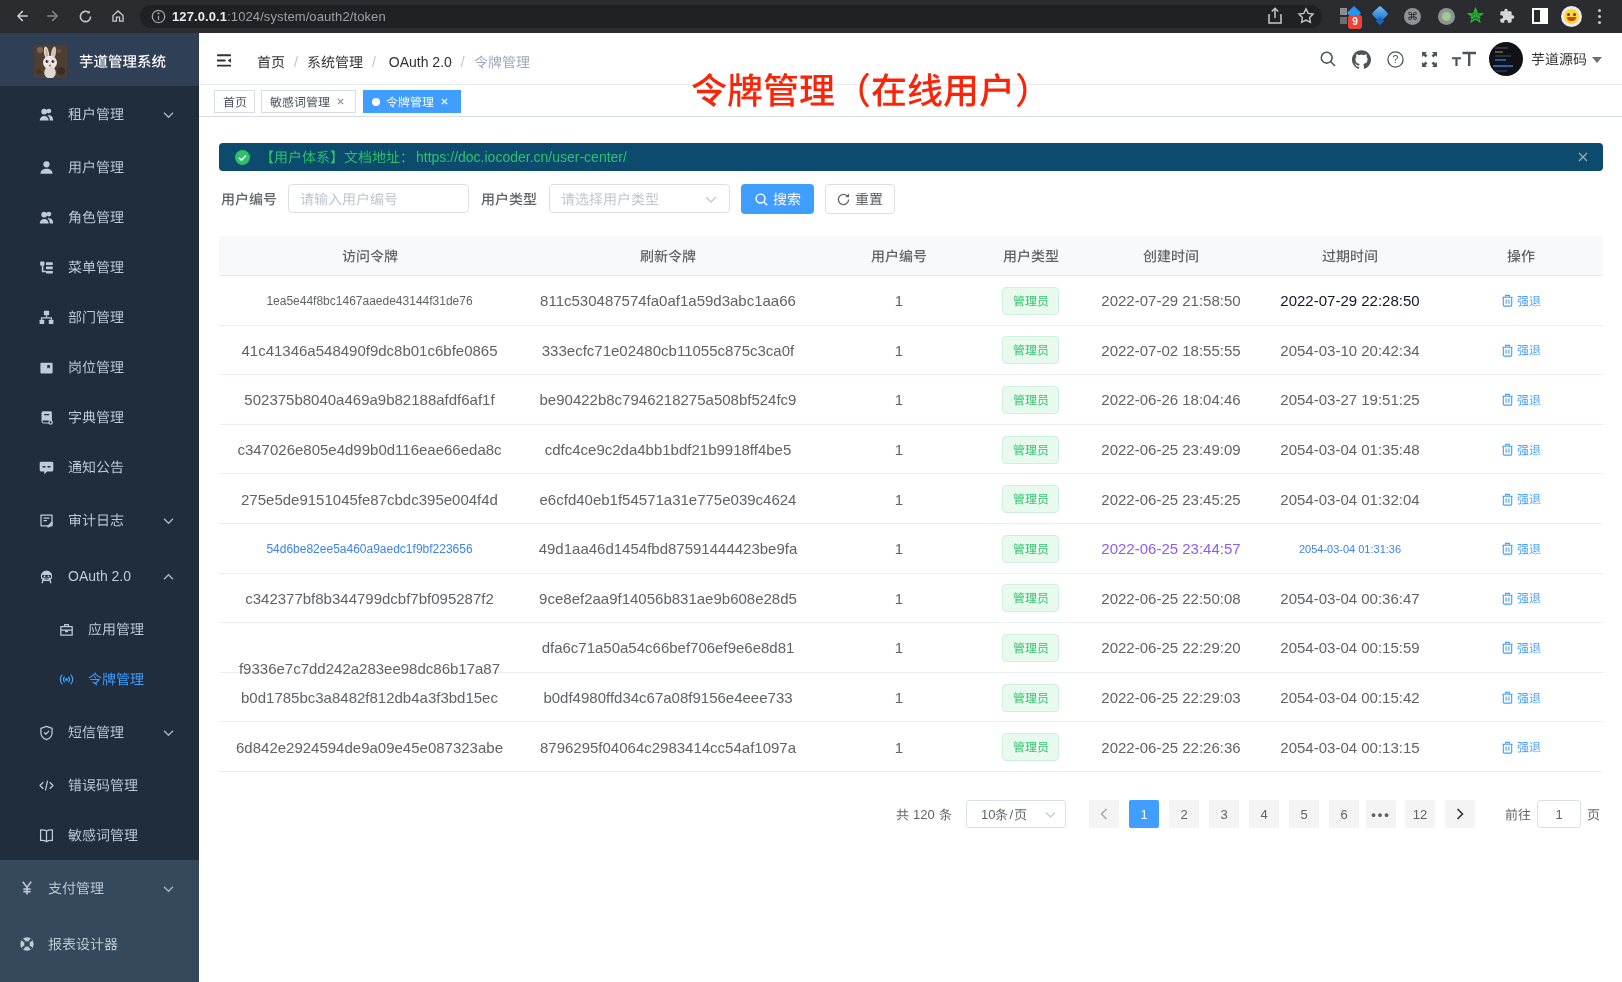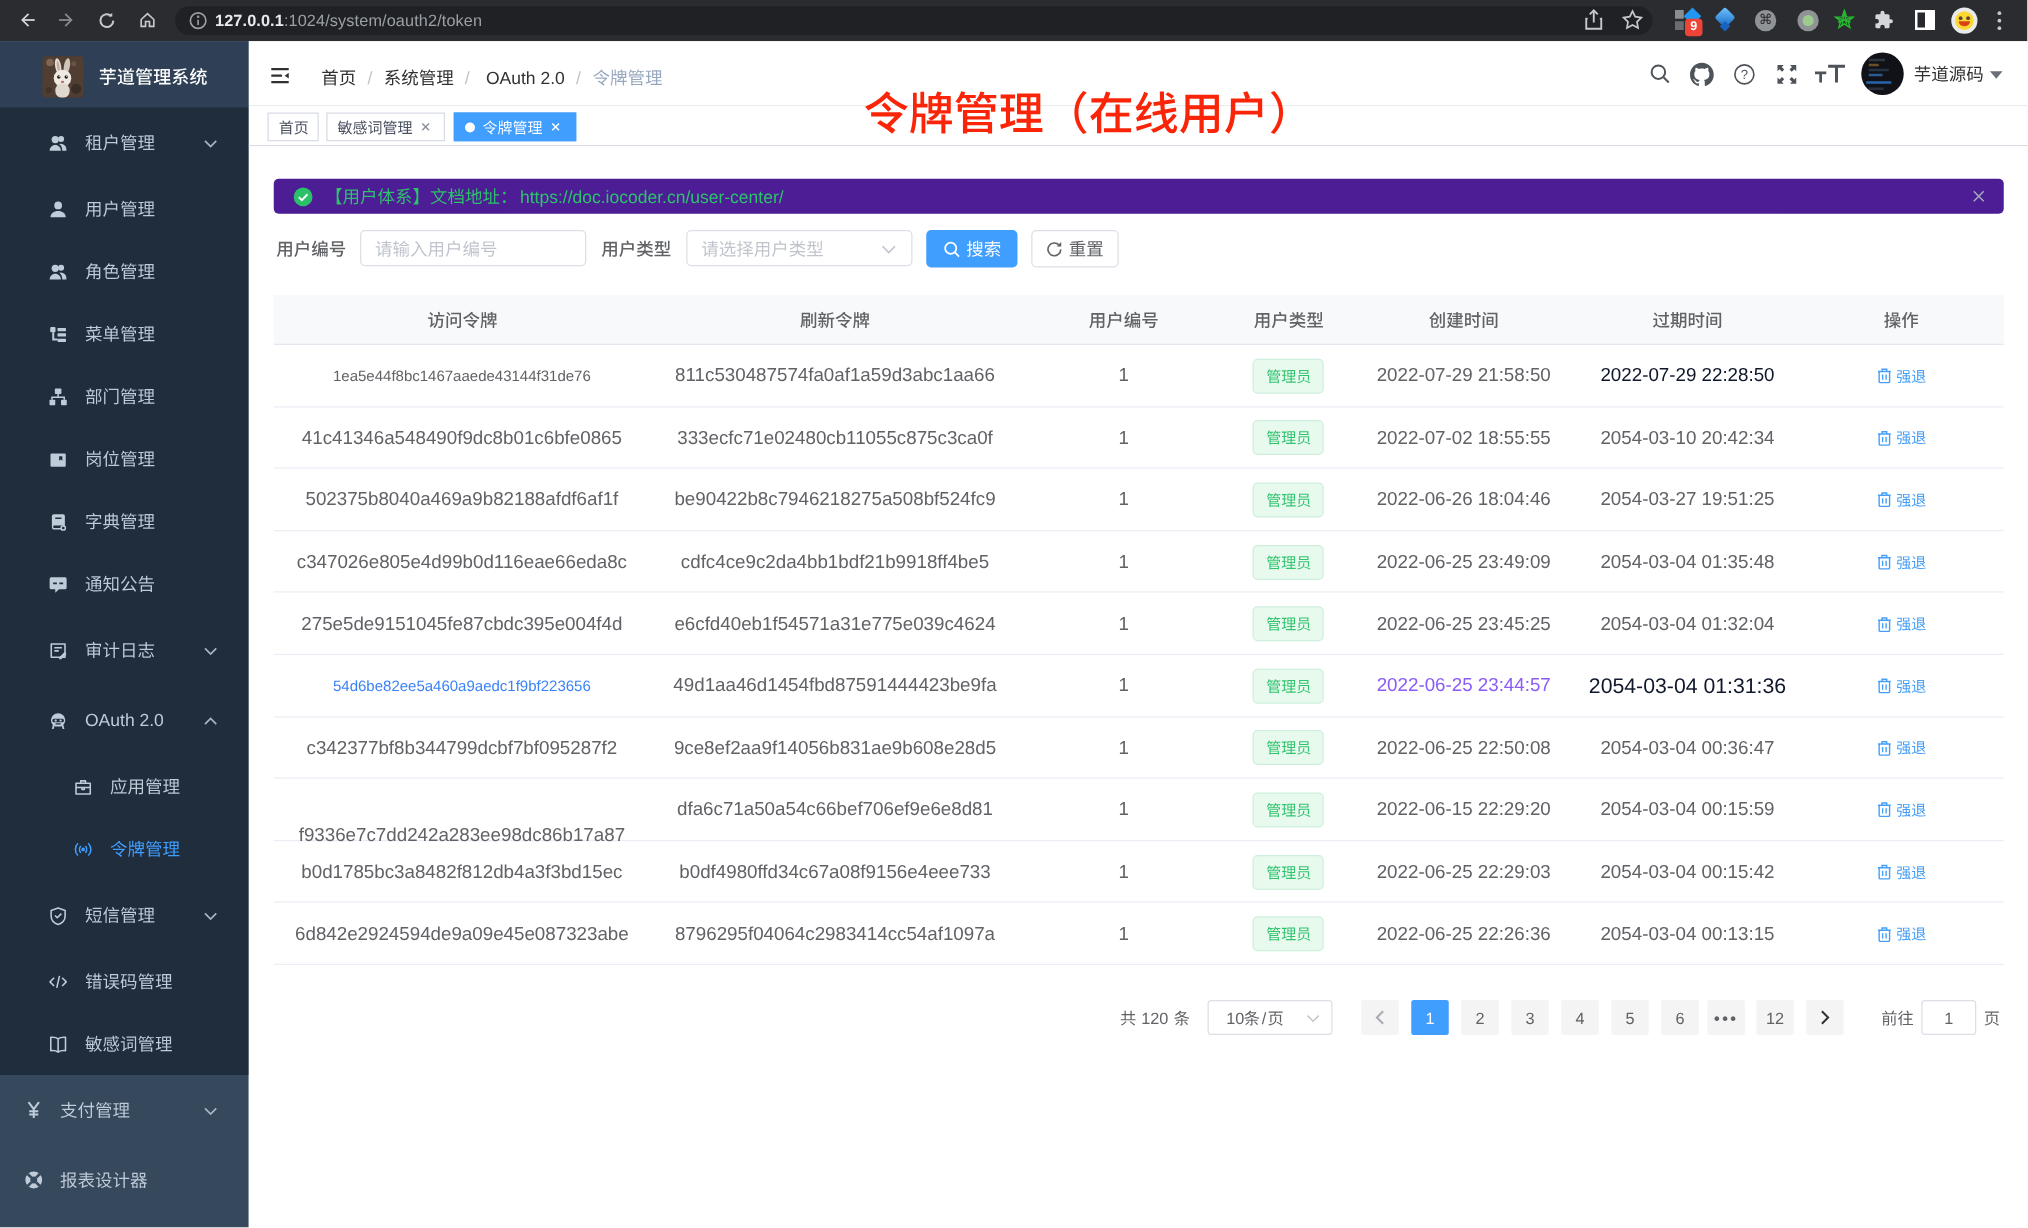--- a/index.html
+++ b/index.html
@@ -491,21 +491,21 @@
       <use href="#m7ba1" x="2000"></use>
       <use href="#m7406" x="3000"></use>
       <use href="#mff08" x="4000"></use>
       <use href="#m5728" x="5000"></use>
       <use href="#m7ebf" x="6000"></use>
       <use href="#m7528" x="7000"></use>
       <use href="#m6237" x="8000"></use>
       <use href="#mff09" x="9000"></use>
     </svg></div>
 <div class="abs" style="left:199px;top:117px;width:1423px;height:865px;background:#fff">
-<div class="abs fx" style="left:20px;top:26px;width:1384px;height:28px;background:#4c1d95;border-radius:4px;padding-left:16px">
+<div class="abs fx" style="left:20px;top:26px;width:1384px;height:28px;background:#0c4a6e;border-radius:4px;padding-left:16px">
 <svg width="15" height="15" viewBox="0 0 15 15">
         <circle cx="7.5" cy="7.5" r="7.5" fill="#2bc168"></circle>
         <path d="M4 7.7 L6.5 10.2 L11 5.4" fill="none" stroke="#fff" stroke-width="1.5"></path>
       </svg>
 <span class="fx" style="margin-left:10px">
         <svg style="width:154.0px;height:14px;vertical-align:-0.12em;overflow:visible;" viewBox="0 -880 11000 1000" fill="#2cc36b">
           <use href="#r3010" x="0"></use>
           <use href="#r7528" x="1000"></use>
           <use href="#r6237" x="2000"></use>
           <use href="#r4f53" x="3000"></use>
@@ -773,21 +773,21 @@
 <div class="abs fx" style="left:520px;top:524.0px;height:49.6px;width:296px;justify-content:center;font-size:15px;color:#606266">49d1aa46d1454fbd87591444423be9fa</div>
 <div class="abs fx" style="left:816px;top:524.0px;height:49.6px;width:166px;justify-content:center;font-size:15px;color:#606266">1</div>
 <div class="abs" style="left:1002px;top:534.8px;width:57px;height:28px;background:#e8f9ee;border:1px solid #cdf0dd;border-radius:4px;display:flex;align-items:center;justify-content:center">
     <svg style="width:36.0px;height:12px;vertical-align:-0.12em;overflow:visible;" viewBox="0 -880 3000 1000" fill="#30c46f">
       <use href="#r7ba1" x="0"></use>
       <use href="#r7406" x="1000"></use>
       <use href="#r5458" x="2000"></use>
     </svg>
   </div>
 <div class="abs fx" style="left:1080px;top:524.0px;height:49.6px;width:182px;justify-content:center;font-size:15px;color:#8b5cf6">2022-06-25 23:44:57</div>
-<div class="abs fx" style="left:1262px;top:524.0px;height:49.6px;width:176px;justify-content:center;font-size:17px;color:#0f172a">2054-03-04 01:31:36</div>
+<div class="abs fx" style="left:1262px;top:524.0px;height:49.6px;width:176px;justify-content:center;font-size:11px;color:#3b82f6">2054-03-04 01:31:36</div>
 <div class="abs fx" style="left:1438px;top:524.0px;height:49.6px;width:165px;justify-content:center">
     <svg width="13" height="13" viewBox="0 0 14 14" fill="none" stroke="#459ff8" stroke-width="1.2">
       <path d="M1.5 3.5h11 M5 3.5V1.5h4v2 M2.5 3.5h9V12a1 1 0 0 1-1 1h-7a1 1 0 0 1-1-1z M5.5 6v4.5 M8.5 6v4.5"></path>
     </svg>
     <span class="fx" style="margin-left:3px">
       <svg style="width:24.0px;height:12px;vertical-align:-0.12em;overflow:visible;" viewBox="0 -880 2000 1000" fill="#459ff8">
         <use href="#r5f3a" x="0"></use>
         <use href="#r9000" x="1000"></use>
       </svg>
     </span>
@@ -820,21 +820,21 @@
 <div class="abs fx" style="left:219px;top:644px;height:49.6px;width:301px;justify-content:center;font-size:15px;color:#606266">f9336e7c7dd242a283ee98dc86b17a87</div>
 <div class="abs fx" style="left:520px;top:623.2px;height:49.6px;width:296px;justify-content:center;font-size:15px;color:#606266">dfa6c71a50a54c66bef706ef9e6e8d81</div>
 <div class="abs fx" style="left:816px;top:623.2px;height:49.6px;width:166px;justify-content:center;font-size:15px;color:#606266">1</div>
 <div class="abs" style="left:1002px;top:634.0px;width:57px;height:28px;background:#e8f9ee;border:1px solid #cdf0dd;border-radius:4px;display:flex;align-items:center;justify-content:center">
     <svg style="width:36.0px;height:12px;vertical-align:-0.12em;overflow:visible;" viewBox="0 -880 3000 1000" fill="#30c46f">
       <use href="#r7ba1" x="0"></use>
       <use href="#r7406" x="1000"></use>
       <use href="#r5458" x="2000"></use>
     </svg>
   </div>
-<div class="abs fx" style="left:1080px;top:623.2px;height:49.6px;width:182px;justify-content:center;font-size:15px;color:#606266">2022-06-15 22:29:20</div>
+<div class="abs fx" style="left:1080px;top:623.2px;height:49.6px;width:182px;justify-content:center;font-size:15px;color:#606266">2022-06-25 22:29:20</div>
 <div class="abs fx" style="left:1262px;top:623.2px;height:49.6px;width:176px;justify-content:center;font-size:15px;color:#606266">2054-03-04 00:15:59</div>
 <div class="abs fx" style="left:1438px;top:623.2px;height:49.6px;width:165px;justify-content:center">
     <svg width="13" height="13" viewBox="0 0 14 14" fill="none" stroke="#459ff8" stroke-width="1.2">
       <path d="M1.5 3.5h11 M5 3.5V1.5h4v2 M2.5 3.5h9V12a1 1 0 0 1-1 1h-7a1 1 0 0 1-1-1z M5.5 6v4.5 M8.5 6v4.5"></path>
     </svg>
     <span class="fx" style="margin-left:3px">
       <svg style="width:24.0px;height:12px;vertical-align:-0.12em;overflow:visible;" viewBox="0 -880 2000 1000" fill="#459ff8">
         <use href="#r5f3a" x="0"></use>
         <use href="#r9000" x="1000"></use>
       </svg>

